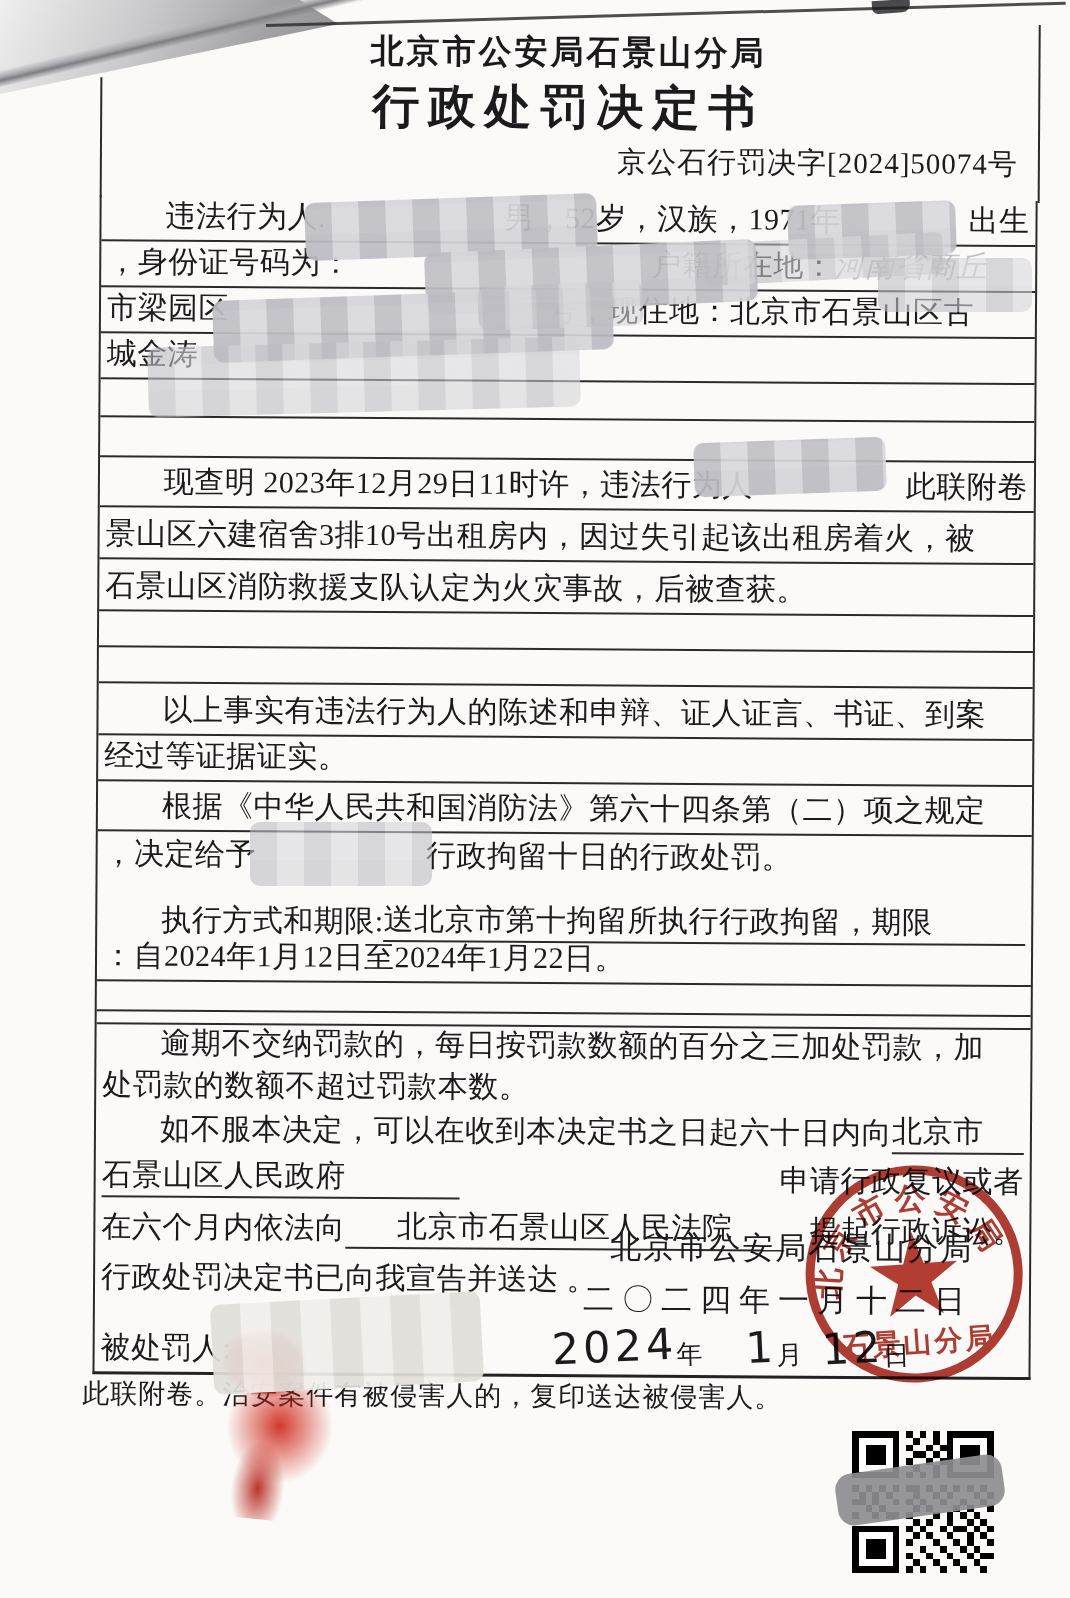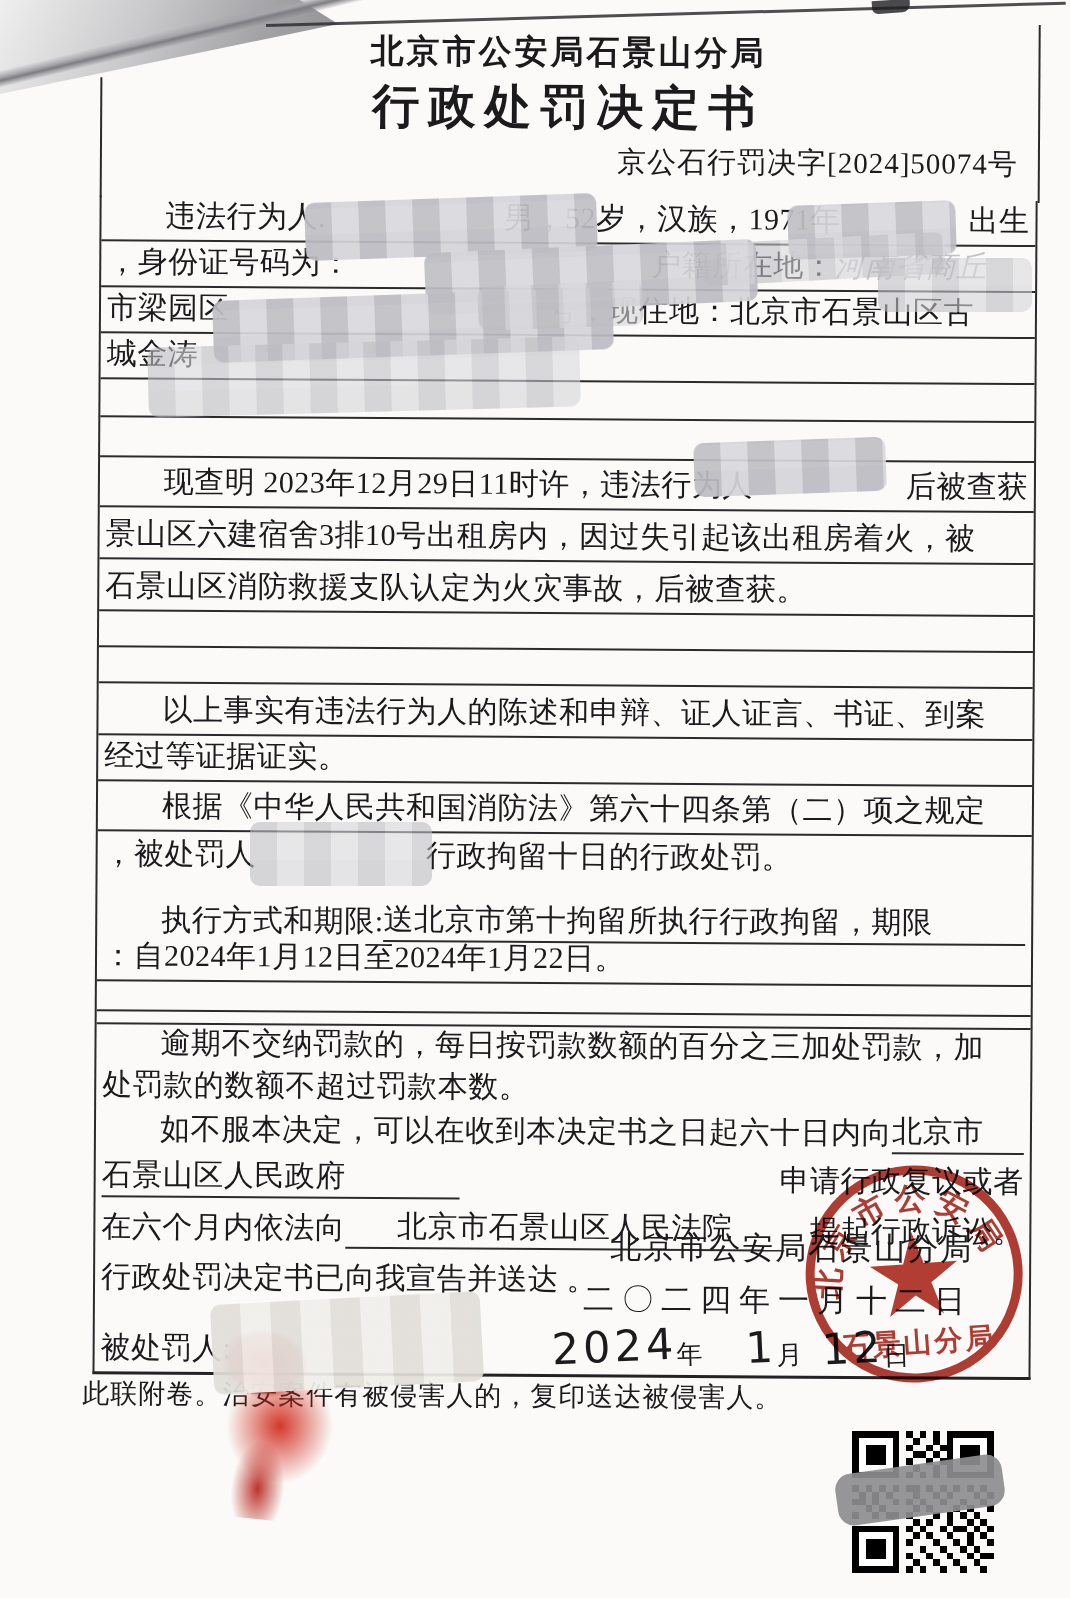--- a/index.html
+++ b/index.html
@@ -130,21 +130,21 @@
       <div class="row L" style="height:46px">
         <span>城金涛</span>
       </div>
 
       <div class="row L" style="height:38px"></div>
       <div class="row L" style="height:40px"></div>
 
       <div class="row L ind" style="height:50px">
         <span>现查明 2023年12月29日11时许，违法行为人</span>
         <span class="gap grow"></span>
-        <span>后被查获</span>
+        <span>此联附卷</span>
       </div>
       <div class="row L" style="height:52px">
         <span>景山区六建宿舍3排10号出租房内，因过失引起该出租房着火，被</span>
       </div>
       <div class="row L" style="height:52px">
         <span>石景山区消防救援支队认定为火灾事故，后被查获。</span>
       </div>
 
       <div class="row L" style="height:36px"></div>
       <div class="row L" style="height:36px"></div>
@@ -153,21 +153,21 @@
         <span>以上事实有违法行为人的陈述和申辩、证人证言、书证、到案</span>
       </div>
       <div class="row L" style="height:46px">
         <span>经过等证据证实。</span>
       </div>
 
       <div class="row L ind" style="height:50px">
         <span>根据《中华人民共和国消防法》第六十四条第（二）项之规定</span>
       </div>
       <div class="row" style="height:46px">
-        <span>，被处罚人</span>
+        <span>，决定给予</span>
         <span class="gap" style="width:170px"></span>
         <span>行政拘留十日的行政处罚。</span>
       </div>
 
       <div class="row" style="height:26px"></div>
 
       <div class="row ind" style="height:40px">
         <span>执行方式和期限:</span>
         <span class="u grow">送北京市第十拘留所执行行政拘留，期限</span>
       </div>

